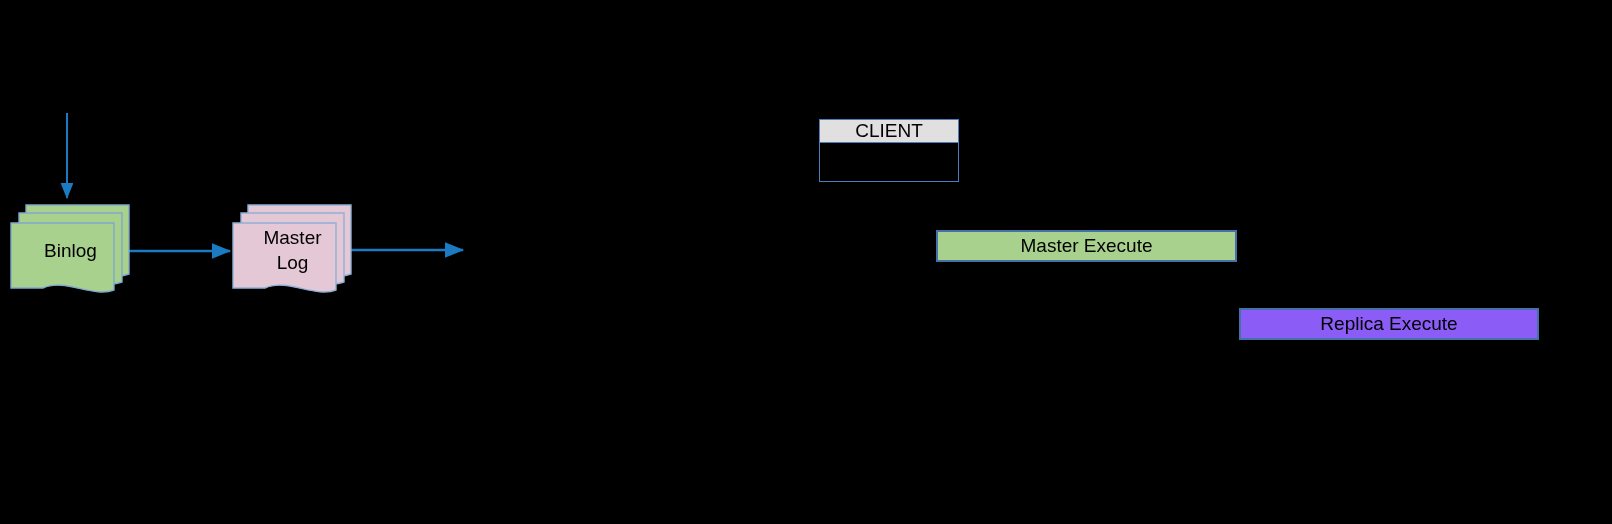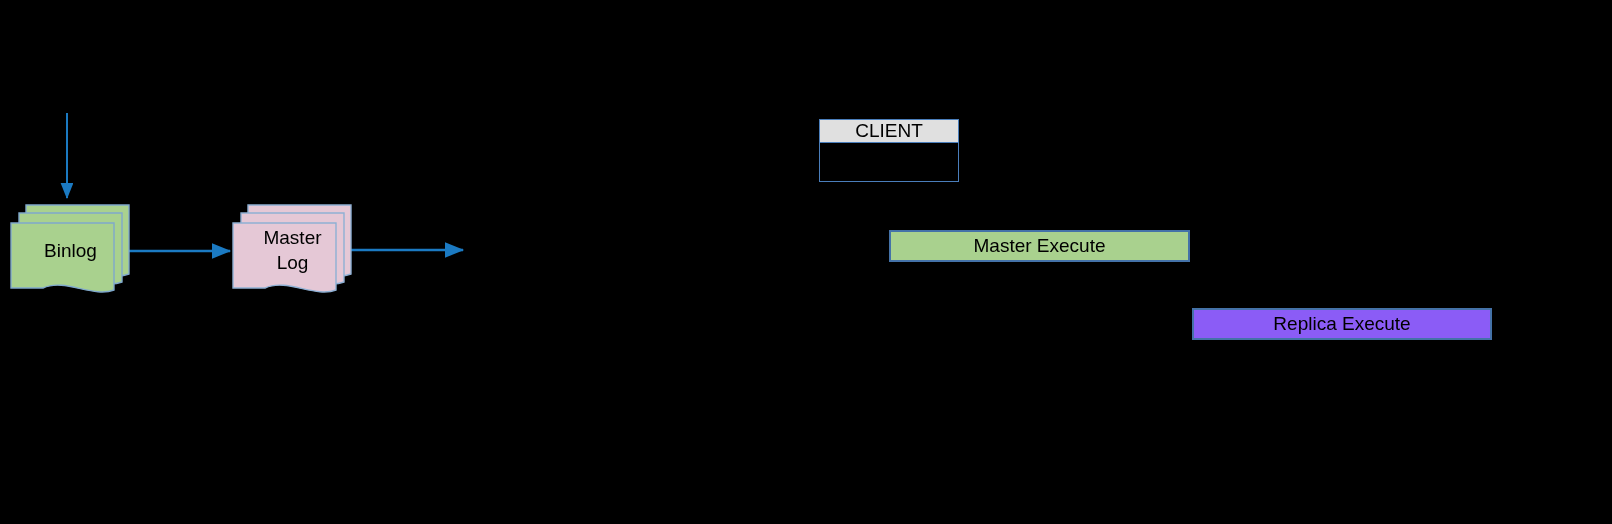--- a/index.html
+++ b/index.html
@@ -54,20 +54,21 @@
   
   .bar {
     position: absolute;
     box-sizing: border-box;
     border: 2px solid #4472a8;
     display: flex;
     align-items: center;
     justify-content: center;
     color: #000000;
     font-size: 19px;
+    margin-left: 47px;
   }
   .bar.green { background: #a9d18e; }
   .bar.pink  { background: #8b5cf6; }
 
   
   .client-box {
     position: absolute;
     box-sizing: border-box;
     border: 1.5px solid #4a7ebb;
     display: flex;

